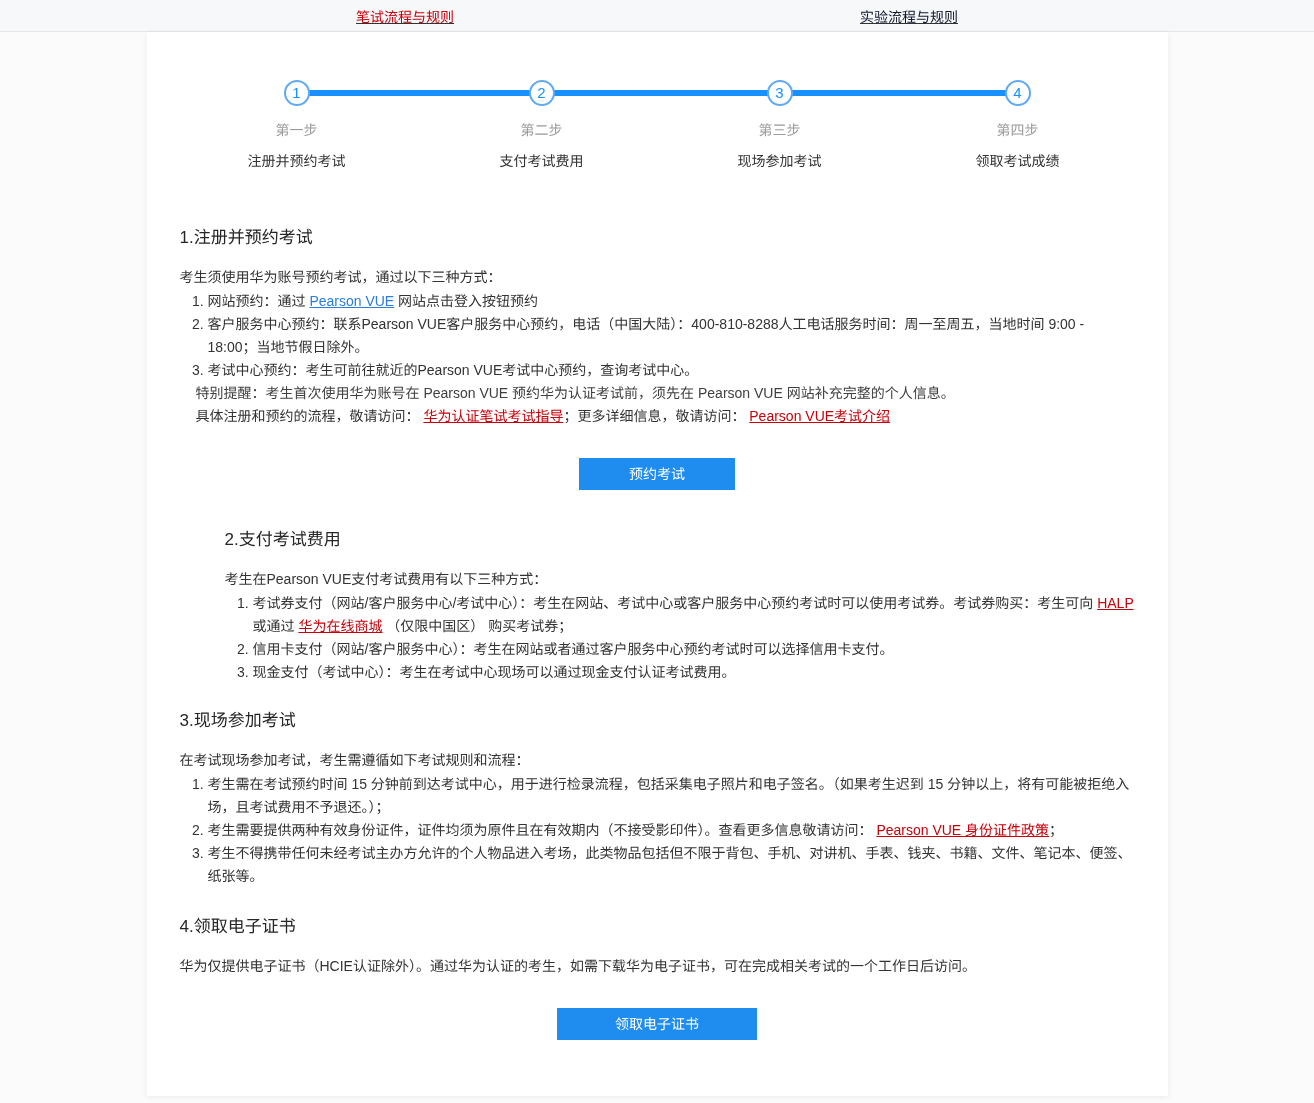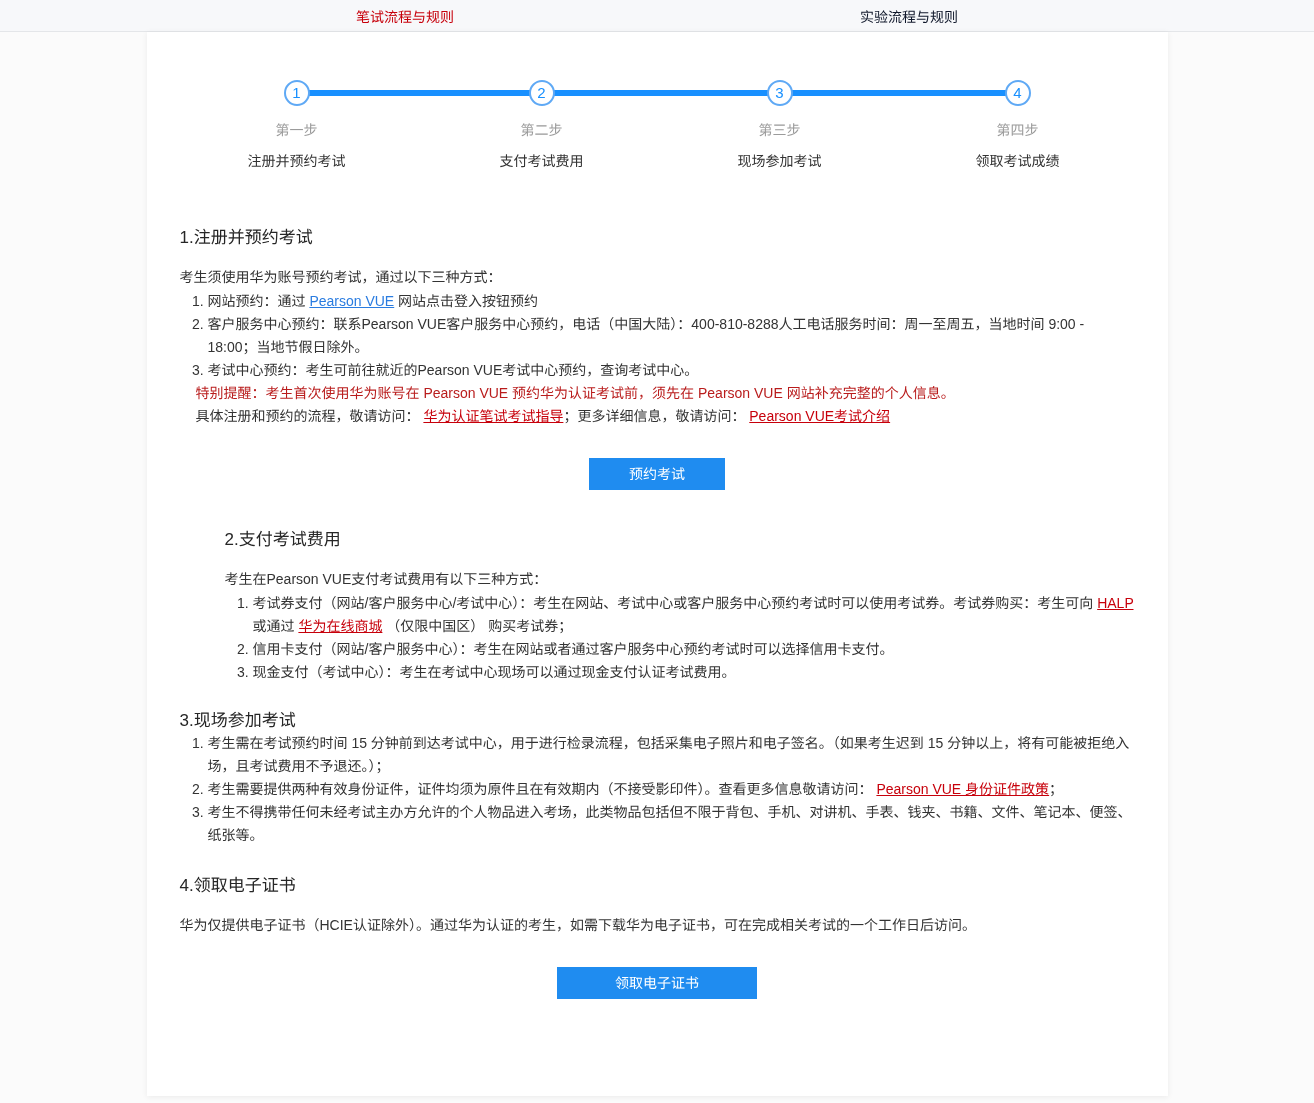--- a/index.html
+++ b/index.html
@@ -12,20 +12,21 @@
     overflow: hidden;
   }
   
   .topnav {
     width: 100%; height: 32px;
     background: #f7f8fa;
     border-bottom: 1px solid #e4e6e9;
     display: flex; align-items: center; justify-content: center;
     gap: 406px;
     font-size: 14px;
+    text-decoration: underline;
   }
   .topnav .tab { cursor: pointer; color: #0f172a; white-space: nowrap; }
   .topnav .tab.active { color: #c7000b; }
   
   .card {
     width: 1021px;
     min-height: 1064px;
     margin: 0 auto;
     background: #fff;
     box-shadow: 0 1px 6px rgba(0,0,0,0.07);
@@ -59,30 +60,30 @@
   }
   .sec { margin-top: 25px; }
   .sec.first { margin-top: 44px; }
   .sec.after-btn { margin-top: 38px; margin-left: 45px; }
   .sec.s4 { margin-top: 27px; }
   .intro { margin: 17px 0 1px 0; font-size: 14px; line-height: 23px; }
   ol.items { margin: 0; padding: 0 0 0 28px; }
   ol.items li { font-size: 14px; line-height: 23px; }
   .notes { margin-left: 16px; }
   .notes div { font-size: 14px; line-height: 23px; }
-  .red { color: #b91c1c; }
+  .red { color: #404040; }
   a.link-blue { color: #2a7ce0; text-decoration: underline; cursor: pointer; }
   a.link-red  { color: #c7000b; text-decoration: underline; cursor: pointer; }
   .btn-row { text-align: center; margin-top: 30px; }
   .btn {
     display: inline-block; height: 32px; line-height: 32px;
     background: #1f8cf0; color: #fff; font-size: 14px;
     text-align: center; border: none; cursor: pointer; padding: 0;
   }
-  .btn.w172 { width: 136px; }
+  .btn.w172 { width: 156px; }
   .btn.w200 { width: 200px; }
 </style>
 </head>
 <body>
 
 <div class="topnav">
   <div class="tab active">笔试流程与规则</div>
   <div class="tab">实验流程与规则</div>
 </div>
 
@@ -148,20 +149,21 @@
       <p class="intro">考生在Pearson VUE支付考试费用有以下三种方式：</p>
       <ol class="items">
           <li>考试券支付（网站/客户服务中心/考试中心）：考生在网站、考试中心或客户服务中心预约考试时可以使用考试券。考试券购买：考生可向 <a class="link-red" href="#">HALP</a> 或通过 <a class="link-red" href="#">华为在线商城</a> （仅限中国区） 购买考试券；</li>
           <li>信用卡支付（网站/客户服务中心）：考生在网站或者通过客户服务中心预约考试时可以选择信用卡支付。</li>
           <li>现金支付（考试中心）：考生在考试中心现场可以通过现金支付认证考试费用。</li>
         </ol>
     </div>
 
     <div class="sec">
       <h2>3.现场参加考试</h2>
+      <p class="intro">在考试现场参加考试，考生需遵循如下考试规则和流程：</p>
       <ol class="items">
           <li>考生需在考试预约时间 15 分钟前到达考试中心，用于进行检录流程，包括采集电子照片和电子签名。（如果考生迟到 15 分钟以上，将有可能被拒绝入场，且考试费用不予退还。）；</li>
           <li>考生需要提供两种有效身份证件，证件均须为原件且在有效期内（不接受影印件）。查看更多信息敬请访问： <a class="link-red" href="#">Pearson VUE 身份证件政策</a>；</li>
           <li>考生不得携带任何未经考试主办方允许的个人物品进入考场，此类物品包括但不限于背包、手机、对讲机、手表、钱夹、书籍、文件、笔记本、便签、纸张等。</li>
         </ol>
     </div>
 
     <div class="sec s4">
       <h2>4.领取电子证书</h2>
       <p class="intro">华为仅提供电子证书（HCIE认证除外）。通过华为认证的考生，如需下载华为电子证书，可在完成相关考试的一个工作日后访问。</p>

